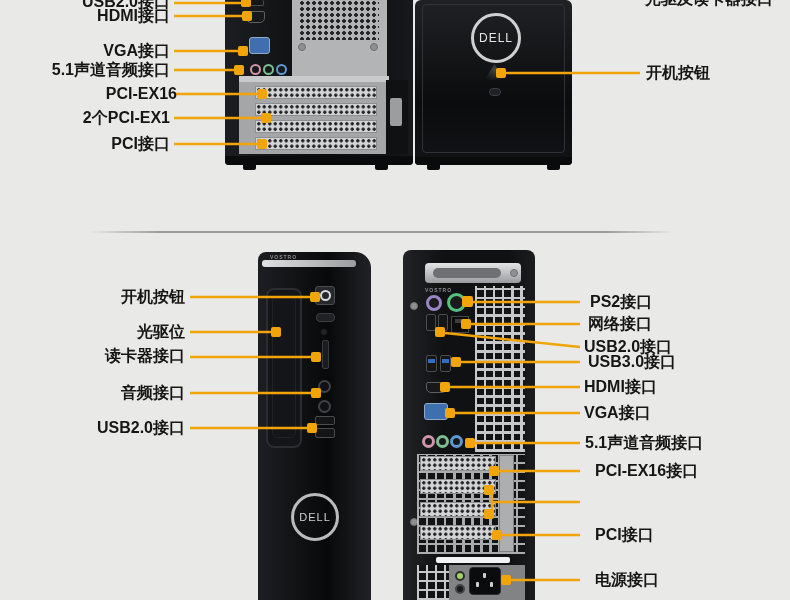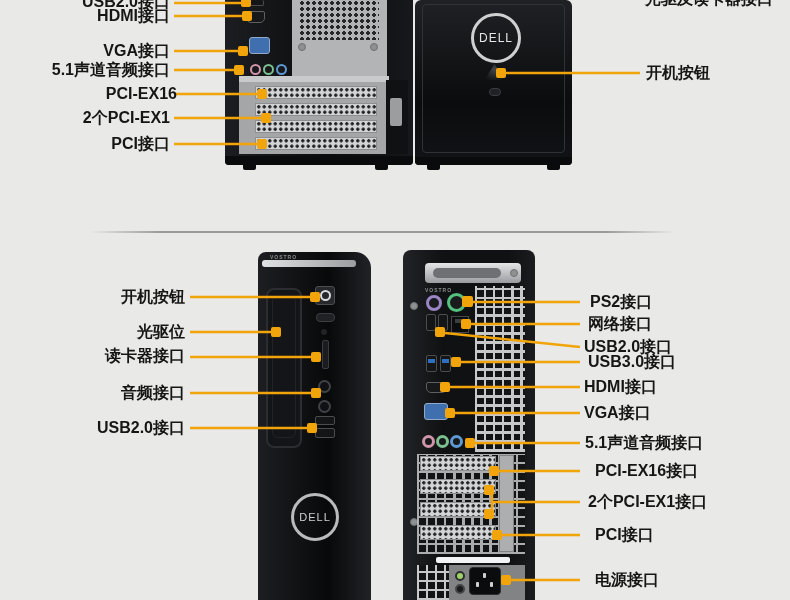--- a/index.html
+++ b/index.html
@@ -261,17 +261,16 @@
   <div class="lbl r" style="right:605px;top:419px;">USB2.0接口</div>
 
   <div class="lbl" style="left:590px;top:293px;">PS2接口</div>
   <div class="lbl" style="left:588px;top:315px;">网络接口</div>
   <div class="lbl" style="left:584px;top:338px;">USB2.0接口</div>
   <div class="lbl" style="left:552px;top:353px;margin-left:36px;">USB3.0接口</div>
   <div class="lbl" style="left:584px;top:378px;">HDMI接口</div>
   <div class="lbl" style="left:584px;top:404px;">VGA接口</div>
   <div class="lbl" style="left:585px;top:434px;">5.1声道音频接口</div>
   <div class="lbl" style="left:595px;top:462px;">PCI-EX16接口</div>
-  <div class="lbl" style="left:588px;top:493px;">2个PCI-EX1接口</div>
   <div class="lbl" style="left:595px;top:526px;">PCI接口</div>
   <div class="lbl" style="left:595px;top:571px;text-align:center;">电源接口</div>
 
 </div>
 
 </body></html>

